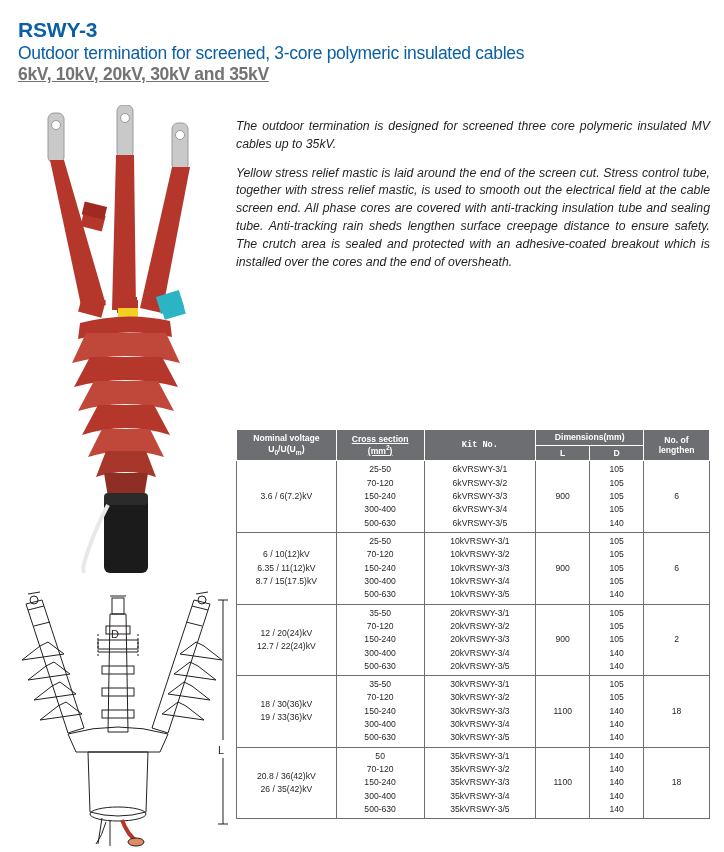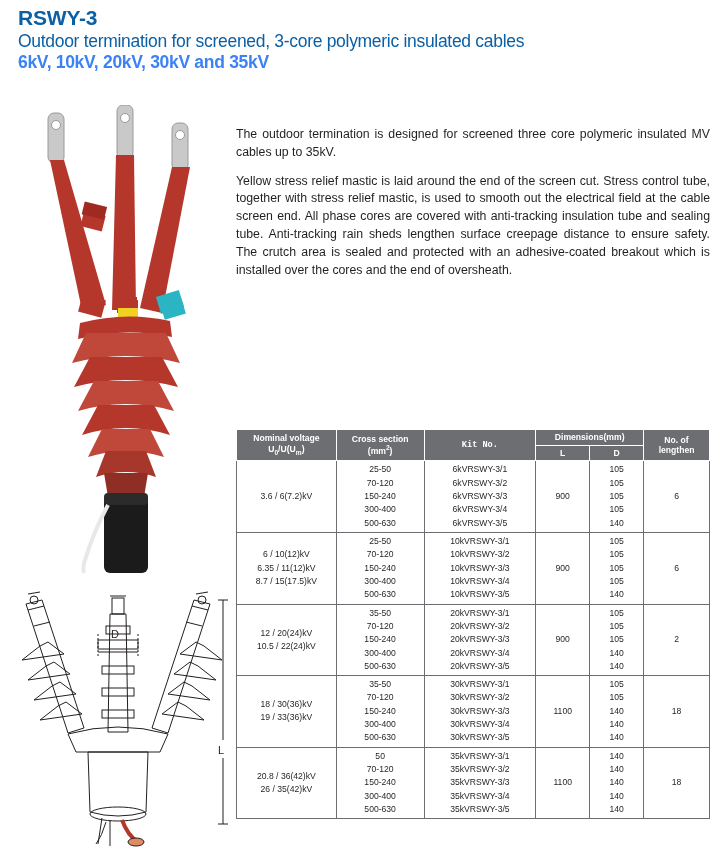--- a/index.html
+++ b/index.html
@@ -10,55 +10,57 @@
     background: #ffffff;
     font-family: "Liberation Sans", sans-serif;
     color: #231f20;
     position: relative;
     overflow: hidden;
   }
 
   
   .header {
     padding: 6px 10px 4px 18px;
+    margin-top: 12px;
   }
   .header .title {
     color: #0b5fa5;
     font-size: 21px;
     font-weight: bold;
     line-height: 1.18;
     letter-spacing: -0.2px;
   }
   .header .subtitle {
     color: #0b5fa5;
     font-size: 17.5px;
     font-weight: normal;
     line-height: 1.22;
     letter-spacing: -0.3px;
   }
   .header .voltages {
-    color: #3b82f6;
+    color: #737373;
     font-size: 17.5px;
     font-weight: bold;
     line-height: 1.22;
     letter-spacing: -0.3px;
+    text-decoration: underline;
   }
 
   
   .desc {
     position: absolute;
     left: 236px;
     top: 118px;
     width: 474px;
     font-size: 12.3px;
     line-height: 1.45;
     text-align: justify;
     color: #231f20;
   }
-  .desc p { margin: 8px 0 11px 0; }
+  .desc p { margin: 0 0 11px 0; font-style: italic; }
 
   
   .photo {
     position: absolute;
     left: 20px;
     top: 105px;
     width: 200px;
     height: 470px;
   }
 
@@ -96,21 +98,21 @@
   }
   table.spec td {
     border: 1px solid #6d6e71;
     padding: 2px 3px;
     text-align: center;
     vertical-align: middle;
     line-height: 1.55;
     white-space: pre-line;
   }
   .col-volt { width: 100px; }
-  .col-cross { width: 88px; }
+  .col-cross { width: 88px; text-decoration: underline; }
   .col-kit { width: 112px; font-family: Liberation Mono, monospace; }
   .col-l { width: 54px; }
   .col-d { width: 54px; }
   .col-sheds { width: 66px; }
   .sub { font-size: 6.6px; vertical-align: sub; }
   .sup { font-size: 6.6px; vertical-align: super; }
 </style>
 </head>
 <body>
 
@@ -310,21 +312,21 @@
         <td>900</td>
         <td>105
 105
 105
 105
 140</td>
         <td>6</td>
       </tr>
       <tr>
         <td>12 / 20(24)kV
-10.5 / 22(24)kV</td>
+12.7 / 22(24)kV</td>
         <td>35-50
 70-120
 150-240
 300-400
 500-630</td>
         <td>20kVRSWY-3/1
 20kVRSWY-3/2
 20kVRSWY-3/3
 20kVRSWY-3/4
 20kVRSWY-3/5</td>

